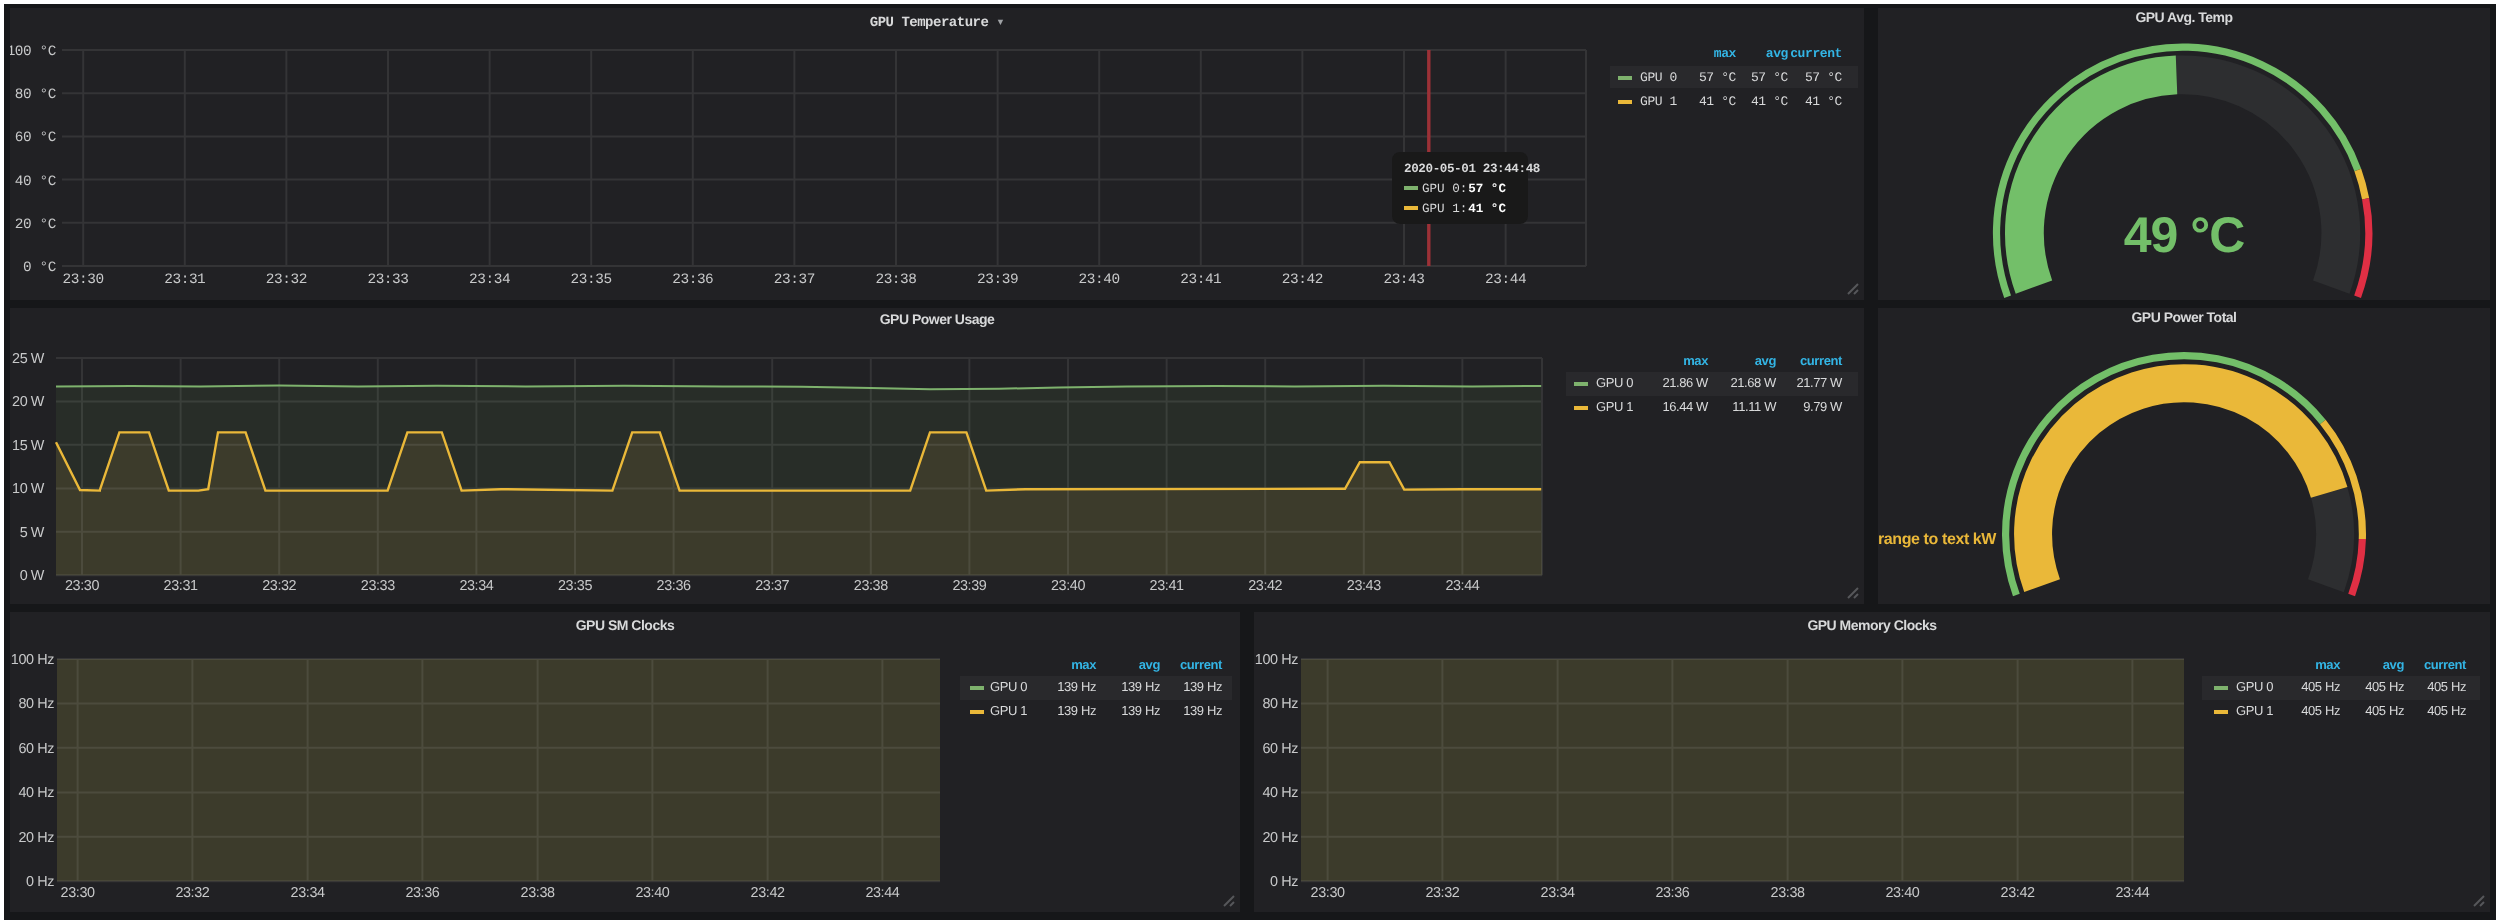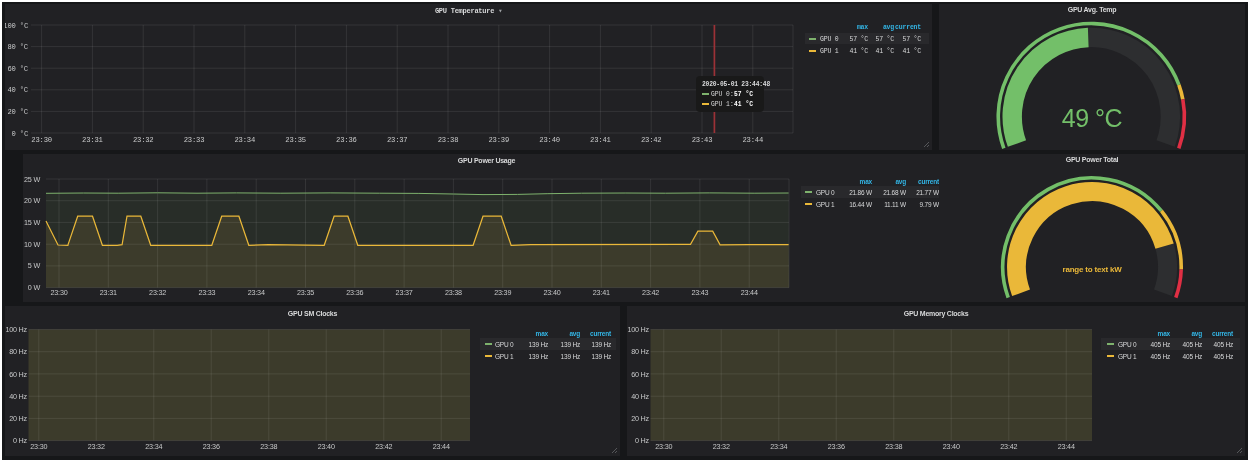--- a/index.html
+++ b/index.html
@@ -50,21 +50,21 @@
       <div class="lg" style="left:815px;top:46.7px;color:#d8d9da;">GPU 1</div>
       <div class="lg" style="right:64px;top:46.7px;color:#d8d9da;">41 °C</div>
       <div class="lg" style="right:38px;top:46.7px;color:#d8d9da;">41 °C</div>
       <div class="lg" style="right:11px;top:46.7px;color:#d8d9da;">41 °C</div>
       <div style="position:absolute;left:691px;top:72px;width:68px;height:36px;background:#191919;border-radius:4px;font-size:6.3px;color:#d8d9da;padding:5px 6px;box-sizing:border-box;">
 <div style="font-weight:700;white-space:nowrap;letter-spacing:-0.2px;">2020-05-01 23:44:48</div>
 <div style="margin-top:2px;height:10px;line-height:10px;"><span style="display:inline-block;width:7px;height:2px;background:#7eb26d;vertical-align:middle;margin-right:2px;"></span>GPU 0: <b style="color:#fff;float:right;margin-right:5px;">57 °C</b></div>
 <div style="height:10px;line-height:10px;"><span style="display:inline-block;width:7px;height:2px;background:#eab839;vertical-align:middle;margin-right:2px;"></span>GPU 1: <b style="color:#fff;float:right;margin-right:5px;">41 °C</b></div>
 </div>
     </div>
-    <div class="panel" style="left:3px;top:152px;width:927px;height:148px;margin-left:18px;">
+    <div class="panel" style="left:3px;top:152px;width:927px;height:148px;">
       <div class="title" style="width:927px;top:2.5px;">GPU Power Usage</div>
       <svg width="927" height="148">
         <path d="M 23.0 39.3 L 60.6 39.0 L 95.2 39.2 L 134.6 38.8 L 174.0 39.2 L 213.5 38.9 L 257.9 39.2 L 307.1 38.9 L 356.4 39.2 L 395.9 39.4 L 430.4 40.0 L 460.0 40.6 L 494.5 40.4 L 524.1 39.7 L 558.6 39.2 L 602.9 39.0 L 642.4 39.2 L 686.8 38.9 L 731.1 39.2 L 765.6 39.0 L 766 133.6 L 23.0 133.6 Z" fill="#282d28"></path>
         <path d="M 23.0 67.1 L 35.0 91.0 L 44.9 91.3 L 44.9 91.1 L 54.7 62.2 L 69.5 62.2 L 79.4 91.3 L 94.2 91.3 L 99.1 90.6 L 104.0 62.2 L 117.8 62.2 L 127.7 91.3 L 147.4 91.3 L 188.8 91.3 L 198.7 62.2 L 215.9 62.2 L 225.8 91.3 L 245.5 90.6 L 301.2 91.3 L 311.1 62.2 L 324.9 62.2 L 334.8 91.3 L 354.5 91.3 L 450.1 91.3 L 460.0 62.2 L 478.2 62.2 L 488.1 91.3 L 507.8 90.6 L 662.1 90.4 L 667.5 90.4 L 674.9 77.1 L 689.7 77.1 L 697.1 90.8 L 726.2 90.6 L 765.6 90.6 L 766 133.6 L 23.0 133.6 Z" fill="#3c3b2b"></path>
         <path d="M 23.0 25.0 H 766.0 M 23.0 46.7 H 766.0 M 23.0 68.4 H 766.0 M 23.0 90.2 H 766.0 M 23.0 111.9 H 766.0 M 23.0 133.6 H 766.0 M 36.0 25.0 V 133.6 M 85.3 25.0 V 133.6 M 134.6 25.0 V 133.6 M 183.9 25.0 V 133.6 M 233.2 25.0 V 133.6 M 282.5 25.0 V 133.6 M 331.8 25.0 V 133.6 M 381.1 25.0 V 133.6 M 430.4 25.0 V 133.6 M 479.7 25.0 V 133.6 M 529.0 25.0 V 133.6 M 578.3 25.0 V 133.6 M 627.6 25.0 V 133.6 M 676.9 25.0 V 133.6 M 726.2 25.0 V 133.6 M 766.0 25.0 V 133.6" stroke="rgba(255,255,255,0.085)" stroke-width="1" fill="none"></path>
         <path d="M 23.0 39.3 L 60.6 39.0 L 95.2 39.2 L 134.6 38.8 L 174.0 39.2 L 213.5 38.9 L 257.9 39.2 L 307.1 38.9 L 356.4 39.2 L 395.9 39.4 L 430.4 40.0 L 460.0 40.6 L 494.5 40.4 L 524.1 39.7 L 558.6 39.2 L 602.9 39.0 L 642.4 39.2 L 686.8 38.9 L 731.1 39.2 L 765.6 39.0" stroke="#7eb26d" stroke-width="1" fill="none"></path>
         <path d="M 23.0 67.1 L 35.0 91.0 L 44.9 91.3 L 44.9 91.1 L 54.7 62.2 L 69.5 62.2 L 79.4 91.3 L 94.2 91.3 L 99.1 90.6 L 104.0 62.2 L 117.8 62.2 L 127.7 91.3 L 147.4 91.3 L 188.8 91.3 L 198.7 62.2 L 215.9 62.2 L 225.8 91.3 L 245.5 90.6 L 301.2 91.3 L 311.1 62.2 L 324.9 62.2 L 334.8 91.3 L 354.5 91.3 L 450.1 91.3 L 460.0 62.2 L 478.2 62.2 L 488.1 91.3 L 507.8 90.6 L 662.1 90.4 L 667.5 90.4 L 674.9 77.1 L 689.7 77.1 L 697.1 90.8 L 726.2 90.6 L 765.6 90.6" stroke="#eab839" stroke-width="1.2" fill="none"></path>
         <text x="17" y="27.5" text-anchor="end" font-size="7.2" fill="#c8c9ca" letter-spacing="-0.2">25 W</text>
         <text x="17" y="49.2" text-anchor="end" font-size="7.2" fill="#c8c9ca" letter-spacing="-0.2">20 W</text>
         <text x="17" y="71.0" text-anchor="end" font-size="7.2" fill="#c8c9ca" letter-spacing="-0.2">15 W</text>
@@ -105,32 +105,32 @@
     </div>
     <div class="panel" style="left:937px;top:2px;width:306px;height:146px;">
       <div class="title" style="width:306px;top:1.5px;">GPU Avg. Temp</div>
       <svg width="306" height="146">
         <path d="M 64.81 144.34 A 93.10 93.10 0 1 1 239.90 80.96" stroke="#73bf69" stroke-width="3.6" fill="none"></path>
         <path d="M 239.90 80.96 A 93.10 93.10 0 0 1 243.81 95.37" stroke="#eab839" stroke-width="3.6" fill="none"></path>
         <path d="M 243.81 95.37 A 93.10 93.10 0 0 1 239.79 144.34" stroke="#e02f44" stroke-width="3.6" fill="none"></path>
         <path d="M 149.26 33.46 A 79.10 79.10 0 0 1 226.63 139.55" stroke="#2d2e30" stroke-width="19.4" fill="none"></path>
         <path d="M 77.97 139.55 A 79.10 79.10 0 0 1 149.26 33.46" stroke="#73bf69" stroke-width="19.4" fill="none"></path>
       </svg>
-      <div style="position:absolute;left:0;top:100px;width:306px;text-align:center;font-size:25px;letter-spacing:-0.5px;font-weight:400;color:#73bf69;">49 °C</div>
+      <div style="position:absolute;left:0;top:100px;width:306px;text-align:center;font-size:25px;letter-spacing:-0.5px;font-weight:700;color:#73bf69;">49 °C</div>
     </div>
     <div class="panel" style="left:937px;top:152px;width:306px;height:148px;">
       <div class="title" style="width:306px;top:1.5px;">GPU Power Total</div>
       <svg width="306" height="148">
         <path d="M 69.18 143.51 A 89.20 89.20 0 0 1 222.42 56.99" stroke="#73bf69" stroke-width="3.6" fill="none"></path>
         <path d="M 222.42 56.99 A 89.20 89.20 0 0 1 242.17 115.49" stroke="#eab839" stroke-width="3.6" fill="none"></path>
         <path d="M 242.17 115.49 A 89.20 89.20 0 0 1 236.82 143.51" stroke="#e02f44" stroke-width="3.6" fill="none"></path>
         <path d="M 225.58 92.19 A 75.50 75.50 0 0 1 223.95 138.82" stroke="#2d2e30" stroke-width="19" fill="none"></path>
         <path d="M 82.05 138.82 A 75.50 75.50 0 1 1 225.58 92.19" stroke="#eab839" stroke-width="19" fill="none"></path>
       </svg>
-      <div style="position:absolute;left:0;top:111px;width:306px;text-align:center;font-size:8px;letter-spacing:-0.2px;font-weight:700;color:#eab839;">range to text kW</div>
+      <div style="position:absolute;left:0;top:111px;width:306px;font-size:8px;letter-spacing:-0.2px;font-weight:700;color:#eab839;">range to text kW</div>
     </div>
     <div class="panel" style="left:3px;top:304px;width:615px;height:150px;">
       <div class="title" style="width:615px;top:4px;">GPU SM Clocks</div>
       <svg width="615" height="150">
         <rect x="23.5" y="23.5" width="441.5" height="111.1" fill="#3c3b2b"></rect>
         <path d="M 23.5 23.5 H 465.0 M 23.5 45.7 H 465.0 M 23.5 67.9 H 465.0 M 23.5 90.2 H 465.0 M 23.5 112.4 H 465.0 M 23.5 134.6 H 465.0 M 33.8 23.5 V 134.6 M 91.2 23.5 V 134.6 M 148.8 23.5 V 134.6 M 206.2 23.5 V 134.6 M 263.8 23.5 V 134.6 M 321.2 23.5 V 134.6 M 378.8 23.5 V 134.6 M 436.2 23.5 V 134.6" stroke="rgba(255,255,255,0.085)" stroke-width="1" fill="none"></path>
         <text x="22" y="26.0" text-anchor="end" font-size="7.2" fill="#c8c9ca" letter-spacing="-0.2">100 Hz</text>
         <text x="22" y="48.2" text-anchor="end" font-size="7.2" fill="#c8c9ca" letter-spacing="-0.2">80 Hz</text>
         <text x="22" y="70.5" text-anchor="end" font-size="7.2" fill="#c8c9ca" letter-spacing="-0.2">60 Hz</text>
         <text x="22" y="92.7" text-anchor="end" font-size="7.2" fill="#c8c9ca" letter-spacing="-0.2">40 Hz</text>

